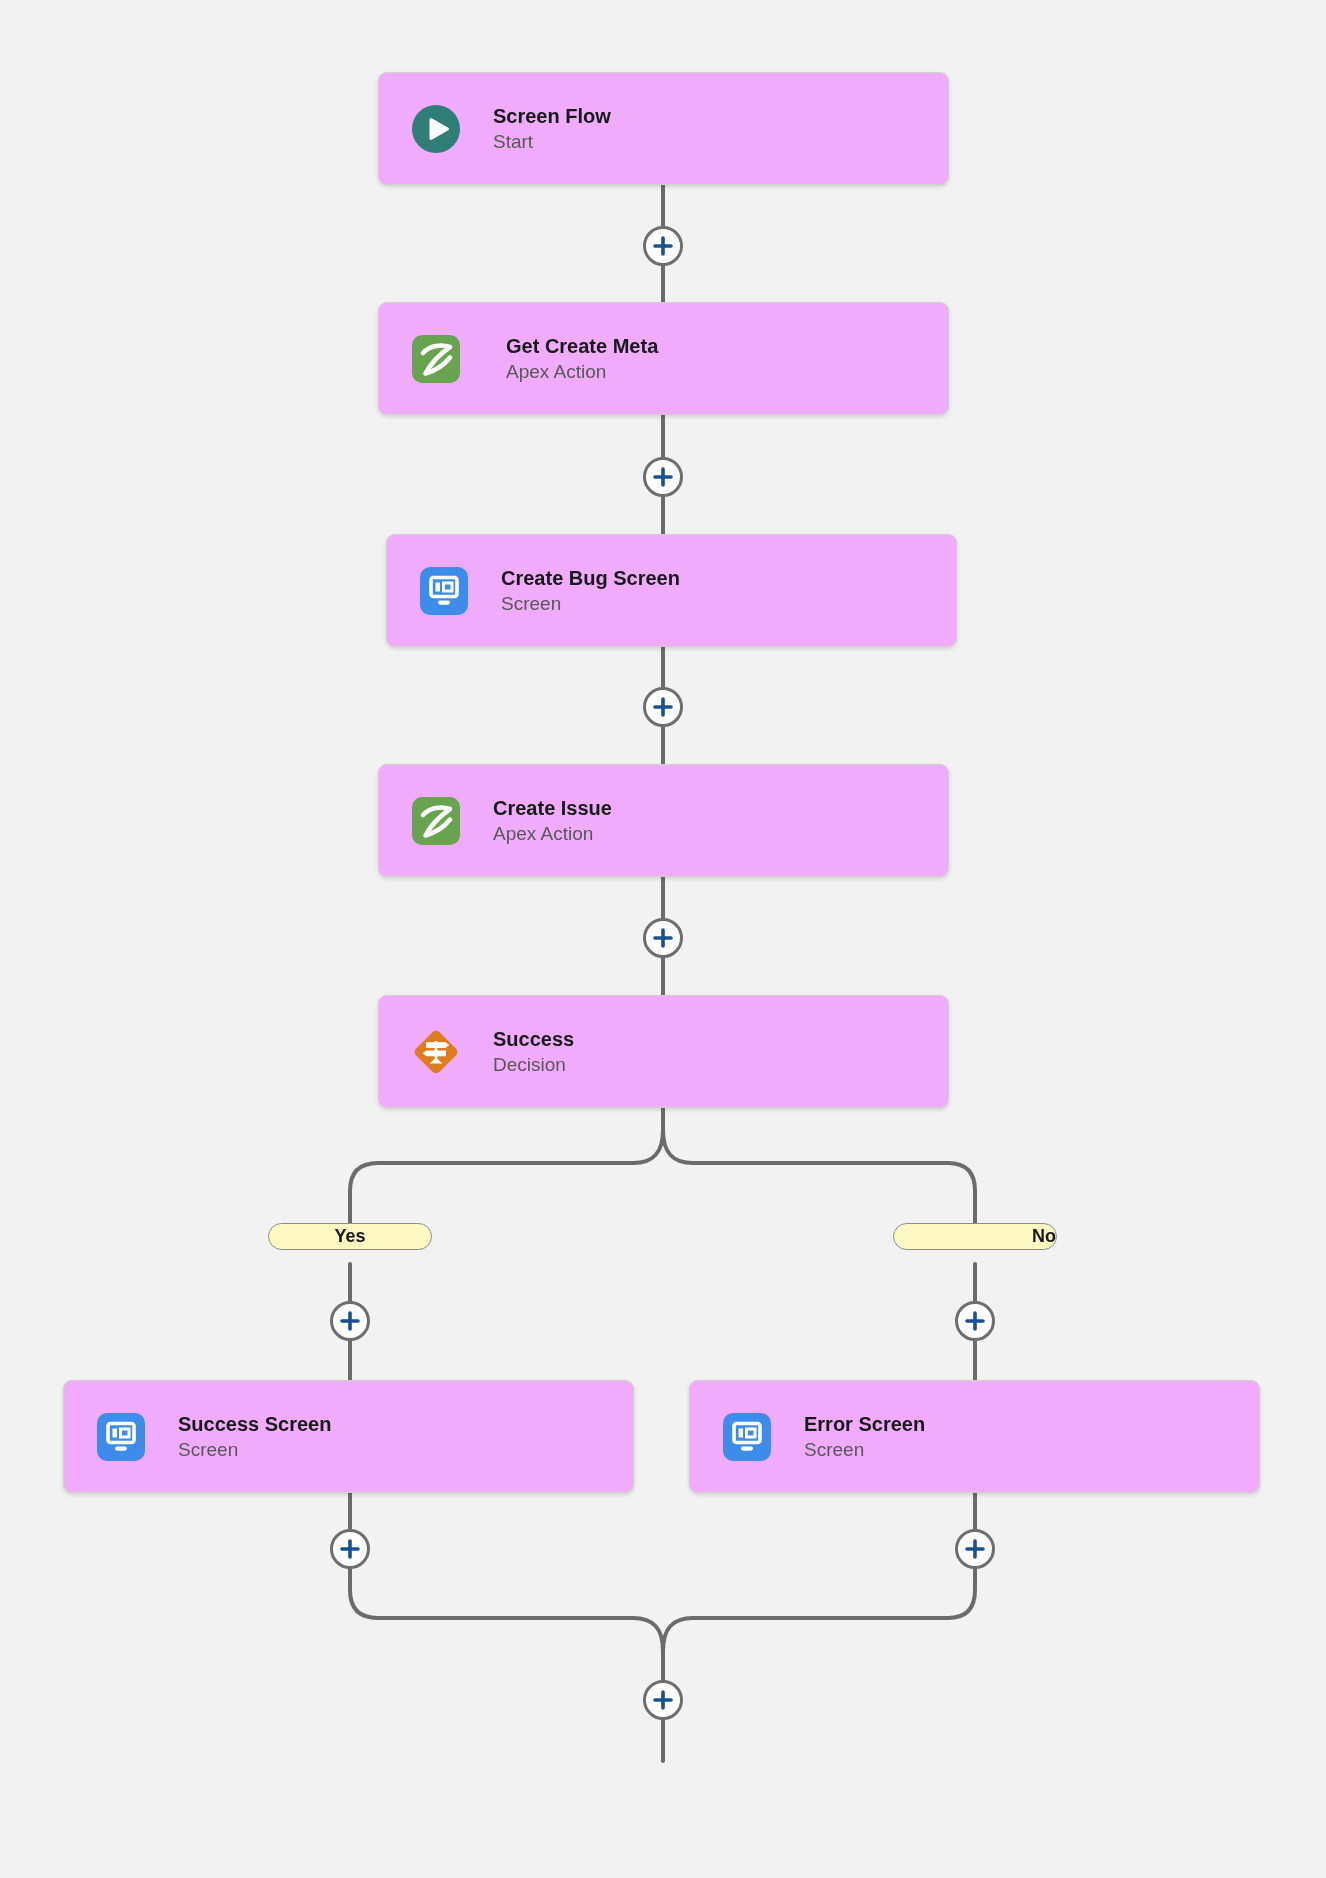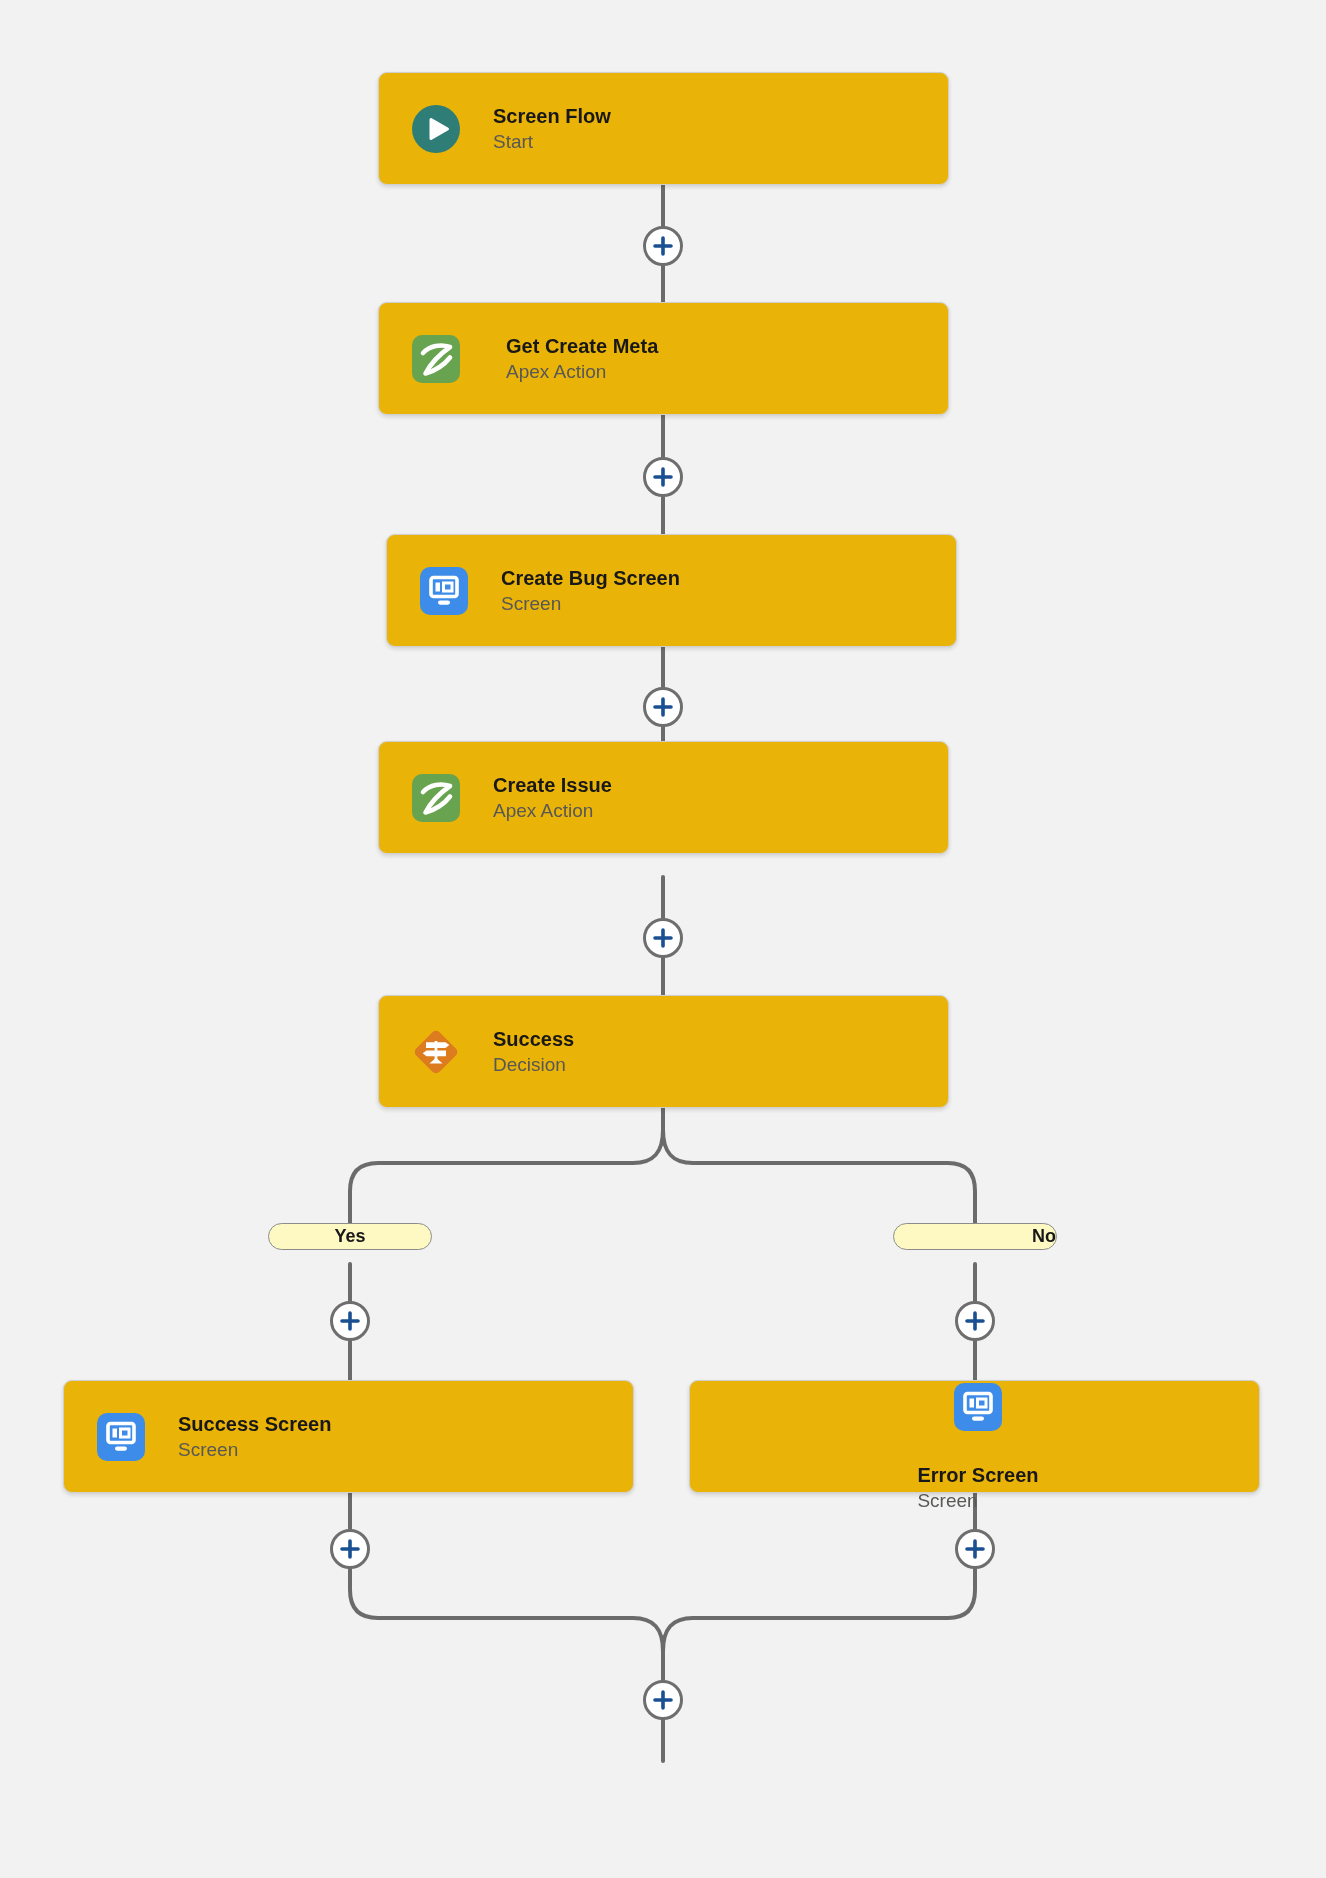--- a/index.html
+++ b/index.html
@@ -5,21 +5,21 @@
   html,body { margin:0; padding:0; background:#f2f2f2; font-family:"Liberation Sans",sans-serif; }
   .canvas {
     position:relative; width:1326px; height:1878px;
     background:#f2f2f2; overflow:hidden;
   }
   svg.connector-layer { position:absolute; left:0; top:0; }
 
   
   .node {
     position:absolute; width:571px; height:113px; box-sizing:border-box;
-    background:#eab308; border:1px solid #d2d0ce; border-radius:9px;
+    background:#f0abfc; border:1px solid #d2d0ce; border-radius:9px;
     box-shadow:0 2px 4px rgba(0,0,0,0.14);
     display:flex; align-items:center; gap:31px;
     padding:0 24px 0 31px; cursor:pointer;
   }
   .node .icon-wrap { width:52px; height:52px; flex:0 0 auto; }
   .node .texts { display:flex; flex-direction:column; gap:5px; }
   .node .title { font-size:20px; font-weight:bold; color:#181818; line-height:1.1; }
   .node .subtitle { font-size:19px; color:#585856; line-height:1.1; }
 
   
@@ -145,21 +145,21 @@
         <rect x="25.5" y="18" width="8.5" height="8" fill="none" stroke="#ffffff" stroke-width="3"></rect>
         <rect x="20" y="35.5" width="12" height="4.2" rx="2.1" fill="#ffffff"></rect>
       </svg>
     </div>
     <div class="texts">
       <span class="title">Create Bug Screen</span>
       <span class="subtitle">Screen</span>
     </div>
   </div>
 
-  <div class="node" style="left:378px; top:741px;">
+  <div class="node" style="left:378px; top:764px;">
     <div class="icon-wrap">
       <svg width="52" height="52" viewBox="0 0 52 52">
         <rect x="2" y="2" width="48" height="48" rx="10" fill="#68a44f"></rect>
         <path d="M13 20 C20 12.5 31 11 40 14 C30 21 21 30 15.5 40.5 C26 37.5 34.5 31.5 40 24.5" stroke="#ffffff" stroke-width="4.6" fill="none" stroke-linecap="round" stroke-linejoin="round"></path>
       </svg>
     </div>
     <div class="texts">
       <span class="title">Create Issue</span>
       <span class="subtitle">Apex Action</span>
     </div>
@@ -190,21 +190,21 @@
         <rect x="25.5" y="18" width="8.5" height="8" fill="none" stroke="#ffffff" stroke-width="3"></rect>
         <rect x="20" y="35.5" width="12" height="4.2" rx="2.1" fill="#ffffff"></rect>
       </svg>
     </div>
     <div class="texts">
       <span class="title">Success Screen</span>
       <span class="subtitle">Screen</span>
     </div>
   </div>
 
-  <div class="node" style="left:689px; top:1380px;flex-direction:column;">
+  <div class="node" style="left:689px; top:1380px;">
     <div class="icon-wrap">
       <svg width="52" height="52" viewBox="0 0 52 52">
         <rect x="2" y="2" width="48" height="48" rx="10" fill="#3e8ce9"></rect>
         <rect x="13" y="12.5" width="26" height="19" rx="2.5" fill="none" stroke="#ffffff" stroke-width="3.6"></rect>
         <rect x="17.5" y="17.5" width="4.5" height="9" fill="#ffffff"></rect>
         <rect x="25.5" y="18" width="8.5" height="8" fill="none" stroke="#ffffff" stroke-width="3"></rect>
         <rect x="20" y="35.5" width="12" height="4.2" rx="2.1" fill="#ffffff"></rect>
       </svg>
     </div>
     <div class="texts">

